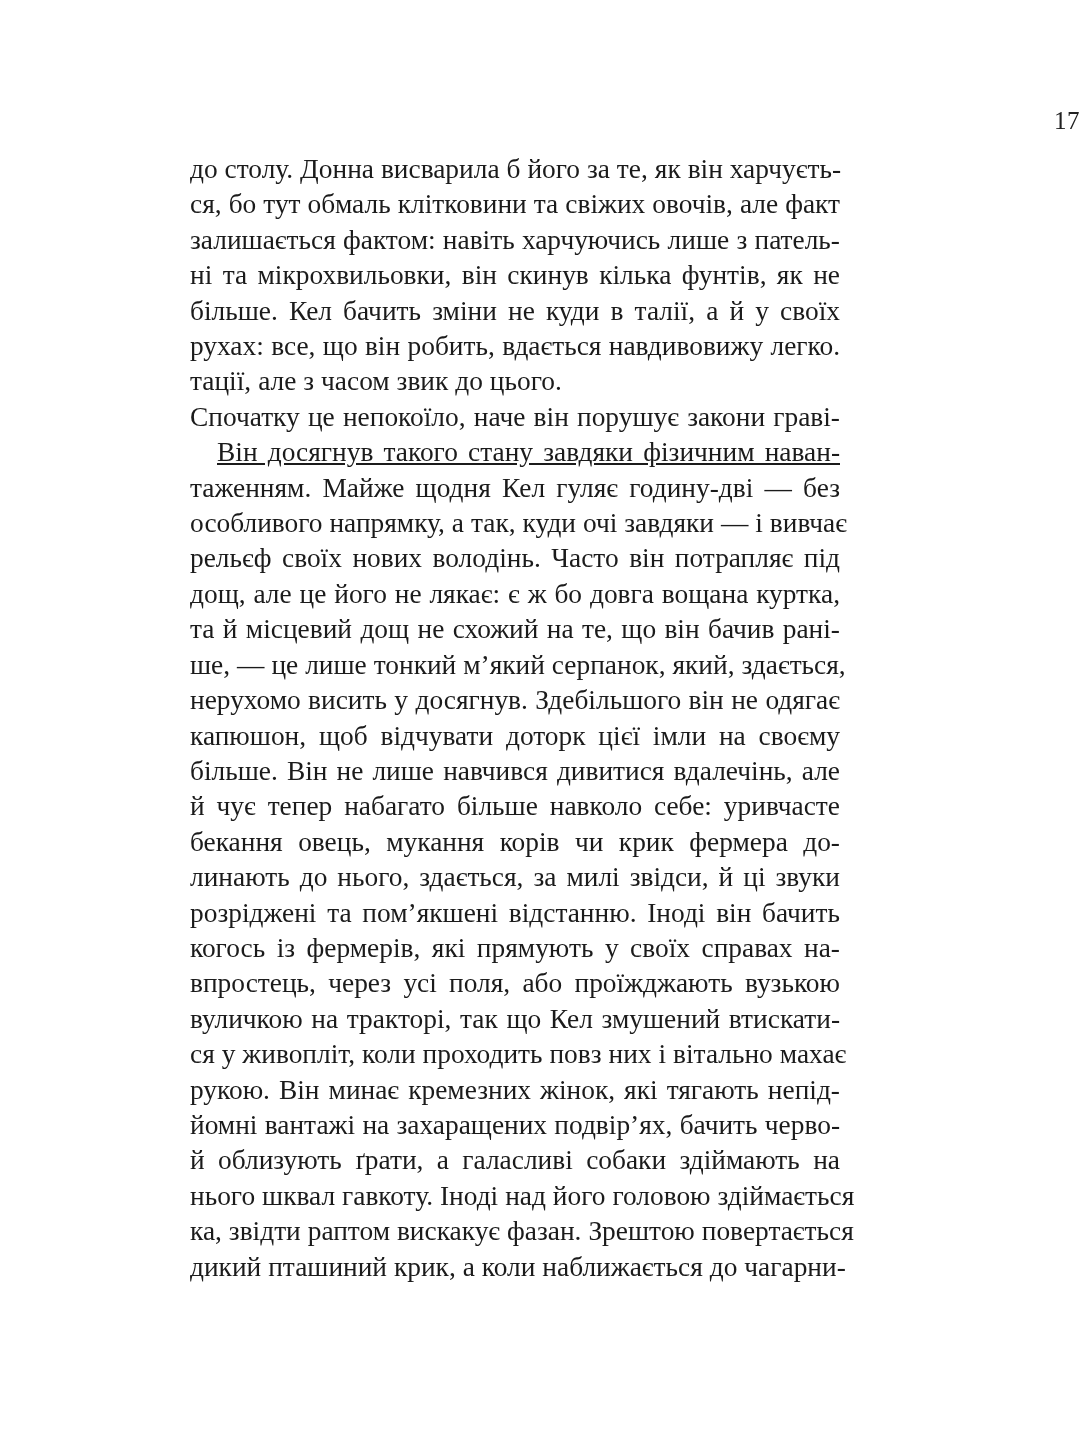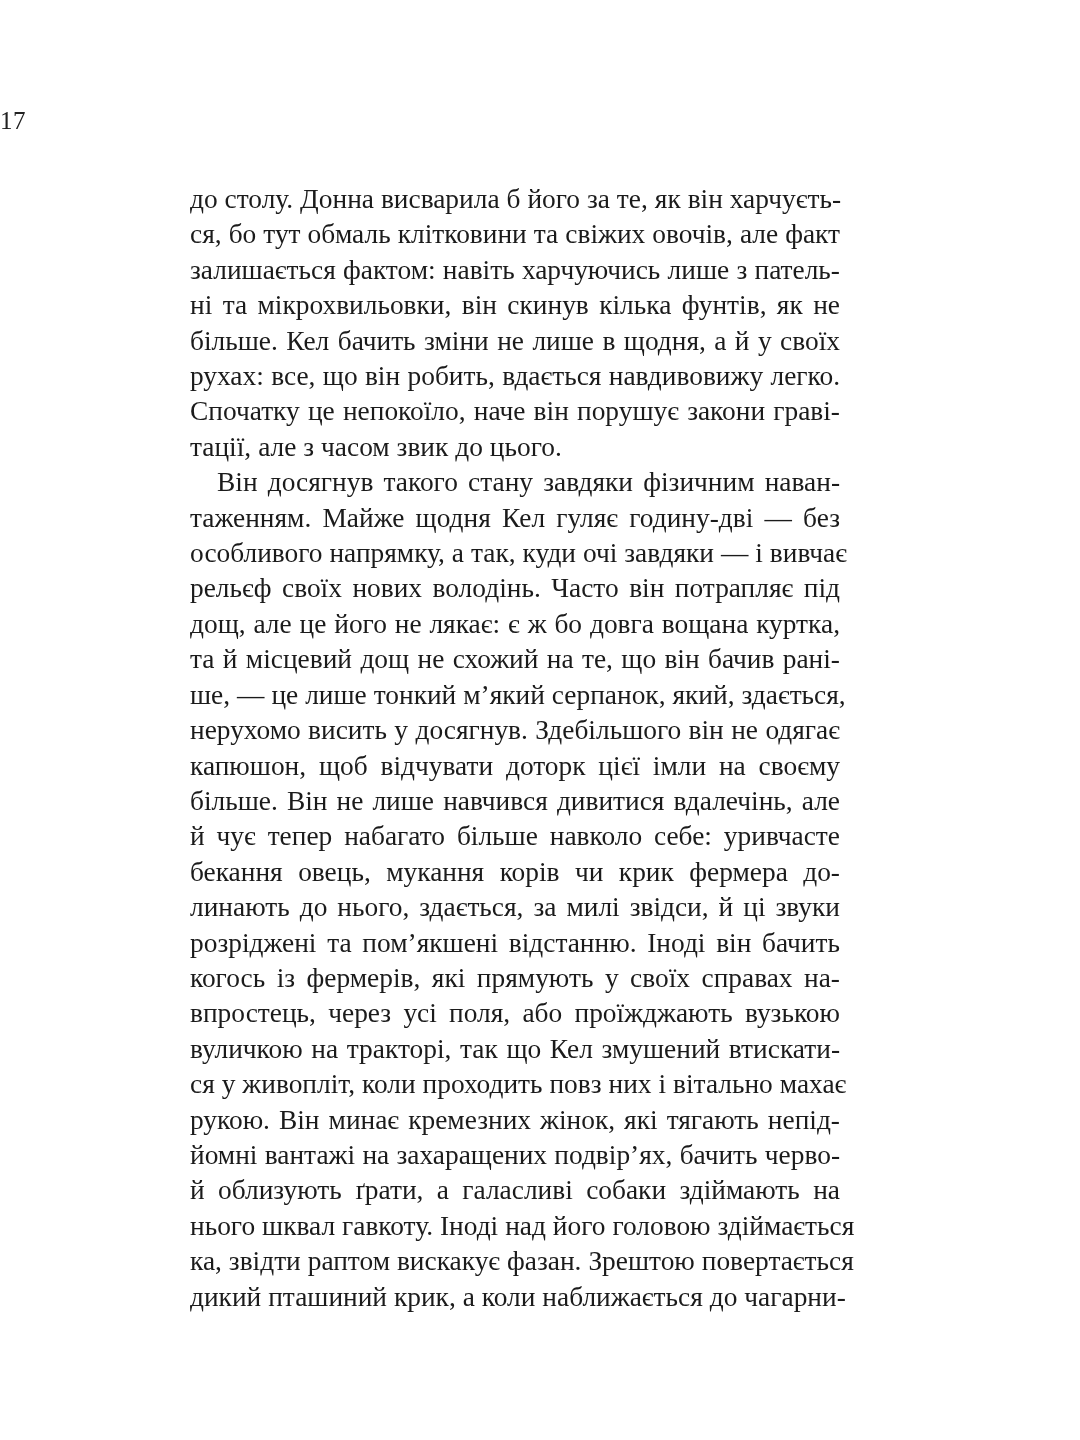--- a/index.html
+++ b/index.html
@@ -22,31 +22,31 @@
     box-sizing: border-box;
     background: #ffffff;
     overflow: hidden;
   }
 
   .folio {
     position: absolute;
     top: 108px;
     left: 0;
     width: 1080px;
-    text-align: left;
+    text-align: right;
     font-size: 25px;
     line-height: 1;
     letter-spacing: 0.5px;
     color: #222222;
     font-family: "Liberation Serif", "DejaVu Serif", serif;
   }
 
   .textblock {
     position: absolute;
-    top: 182px;
+    top: 152px;
     left: 190px;
     width: 650px;
   }
 
   .para {
     margin: 0;
     font-size: 27.4px;
     line-height: 35.4px;
     text-align: justify;
     text-justify: inter-word;
@@ -60,39 +60,40 @@
     display: block;
     text-align: justify;
     text-align-last: justify;
     white-space: pre;
   }
   .para .ln.last {
     text-align-last: left;
   }
   .para .ln.indent {
     text-indent: 27px;
+    text-decoration: underline;
   }
 </style>
 </head>
 <body>
 
 <div class="page">
 
   <div class="folio">17</div>
 
   <div class="textblock">
     <p class="para">
         <span class="ln">до столу. Донна висварила б його за те, як він харчуєть-</span>
         <span class="ln">ся, бо тут обмаль клітковини та свіжих овочів, але факт</span>
         <span class="ln">залишається фактом: навіть харчуючись лише з патель-</span>
         <span class="ln">ні та мікрохвильовки, він скинув кілька фунтів, як не</span>
-        <span class="ln">більше. Кел бачить зміни не лише в щодня, а й у своїх</span>
+        <span class="ln">більше. Кел бачить зміни не куди в талії, а й у своїх</span>
         <span class="ln">рухах: все, що він робить, вдається навдивовижу легко.</span>
+        <span class="ln last">тації, але з часом звик до цього.</span>
         <span class="ln">Спочатку це непокоїло, наче він порушує закони граві-</span>
-        <span class="ln last">тації, але з часом звик до цього.</span>
       </p>
     <p class="para">
         <span class="ln indent">Він досягнув такого стану завдяки фізичним наван-</span>
         <span class="ln">таженням. Майже щодня Кел гуляє годину-дві — без</span>
         <span class="ln">особливого напрямку, а так, куди очі завдяки — і вивчає</span>
         <span class="ln">рельєф своїх нових володінь. Часто він потрапляє під</span>
         <span class="ln">дощ, але це його не лякає: є ж бо довга вощана куртка,</span>
         <span class="ln">та й місцевий дощ не схожий на те, що він бачив рані-</span>
         <span class="ln">ше, — це лише тонкий м’який серпанок, який, здається,</span>
         <span class="ln">нерухомо висить у досягнув. Здебільшого він не одягає</span>

